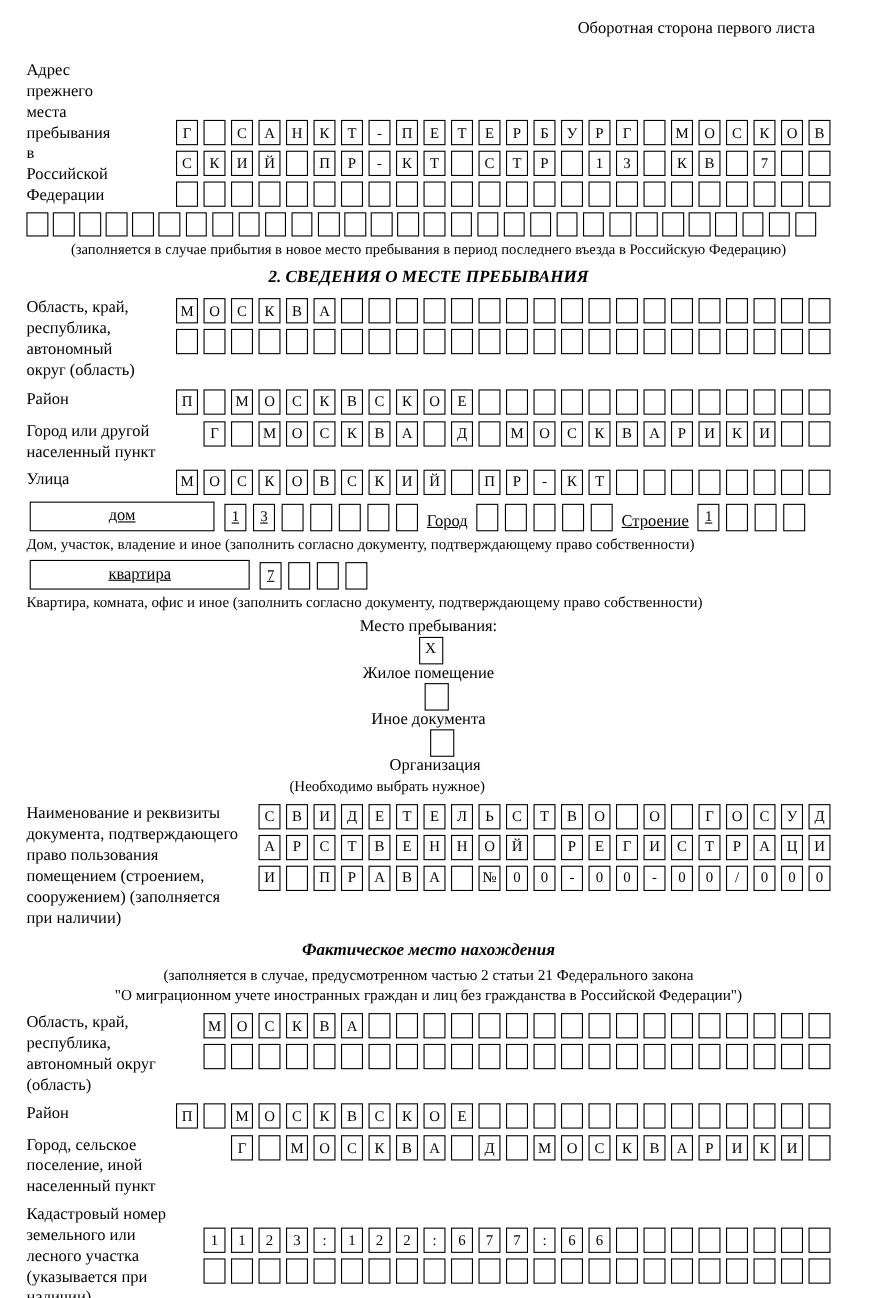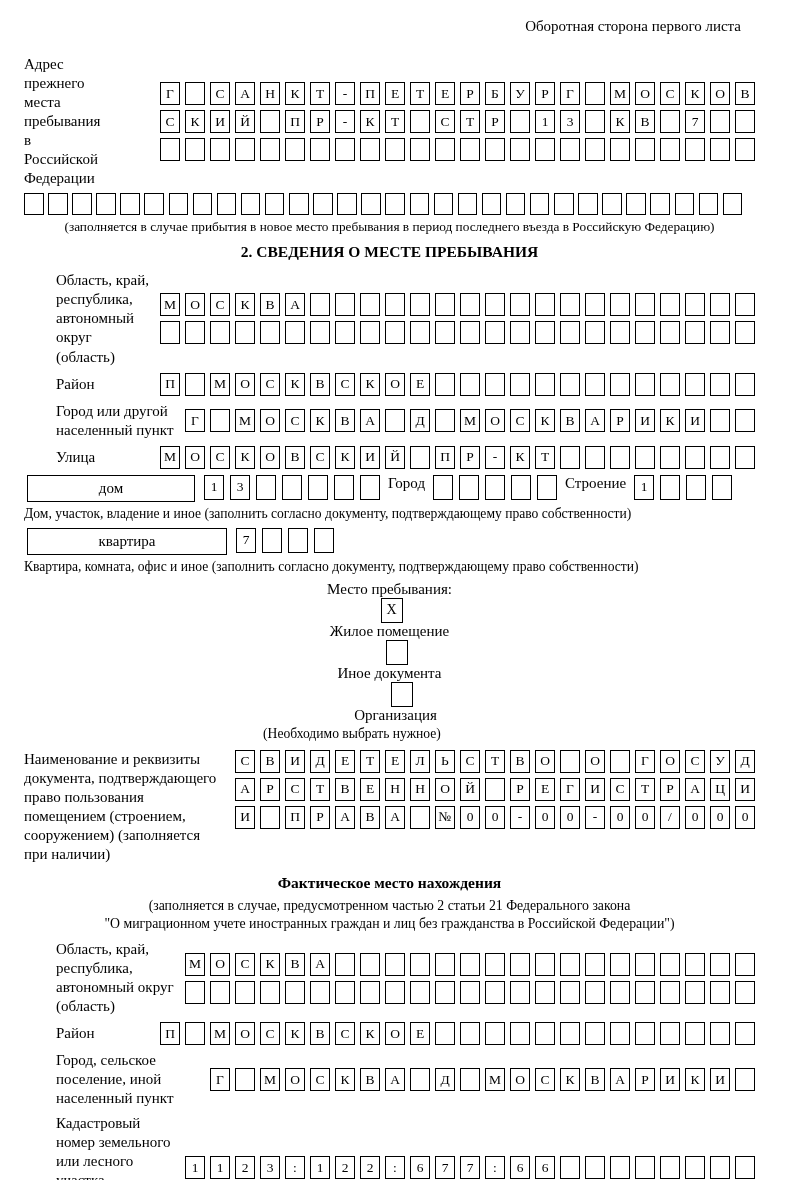--- a/index.html
+++ b/index.html
@@ -16,36 +16,36 @@
   
   .boxrow { display:flex; gap:5px; justify-content:flex-end; }
   .cbox {
     flex:0 0 auto; width:20px; height:23px;
     border:1.8px solid #000; background:#fff;
     display:flex; align-items:center; justify-content:center;
     font-size:13.5px; line-height:1;
   }
   .fboxes { margin-left:auto; display:flex; flex-direction:column; gap:5px; align-items:flex-end; }
 
-  .field { display:flex; align-items:center; margin-bottom:6px;margin-left:32px; }
+  .field { display:flex; align-items:flex-start; margin-bottom:6px; }
   .flabel { font-size:15px; line-height:1.27; padding-right:8px; }
 
-  .prev-block { display:flex; align-items:center;gap:48px; }
+  .prev-block { display:flex; align-items:flex-end;gap:48px; }
   .prev-block .flabel { width:128px; }
 
   .overflow-row { margin-top:5px; display:flex; gap:4.6px; justify-content:flex-start; }
   .overflow-row .cbox { width:19.5px; height:22px; }
 
   .small-note { font-size:13.3px; text-align:center; margin:4px 0 8px 0; }
   .left-note  { font-size:13.6px; margin:3px 0 6px 0; }
-  .sect-title { font-size:15.5px; font-weight:700; text-align:center; margin:6px 0 10px 0; }
+  .sect-title { font-size:15.5px; font-weight:700; text-align:center; margin:6px 0 10px 0;font-style:italic; }
 
   .lbl-w115 { width:118px; } .lbl-w128 { width:128px; } .lbl-w150 { width:152px; }
 
-  .inline-row { display:flex; align-items:flex-start; margin:2px 0 4px 0; }
+  .inline-row { display:flex; align-items:flex-end; margin:2px 0 4px 0;text-decoration:underline; }
   .bigbox { border:1.8px solid #000; height:27px; display:flex; align-items:center; justify-content:center; font-size:15px; background:#fff; }
   .dom-box { width:168px; margin-left:3px; margin-right:9px; }
   .kv-box  { width:200px; margin-left:3px; margin-right:9px; }
   .cells-inline { display:flex; gap:6px; align-items:center; }
   .cells-inline .cbox { height:25px; }
   .inline-lbl { font-size:15px; margin:0 8px; }
 
   .stay-row { display:flex; align-items:center; margin:6px 0 2px 0; font-size:15px;flex-direction:column; }
   .chk { width:22px; height:25px; border:1.8px solid #000; display:flex; align-items:center; justify-content:center; font-size:14px; margin:0 10px 0 14px; }
   .stay-hint { font-size:13.6px; margin:2px 0 8px 178px; width:300px; text-align:center; }

